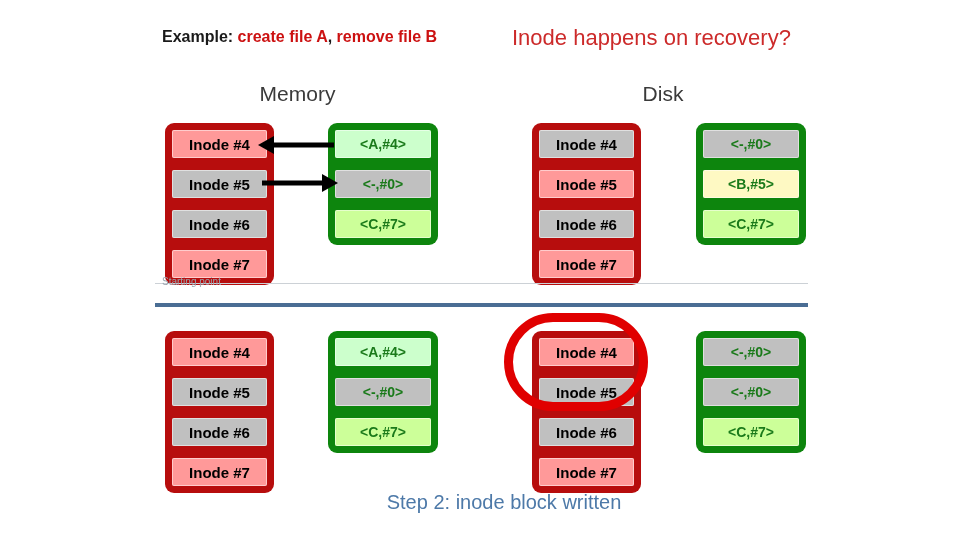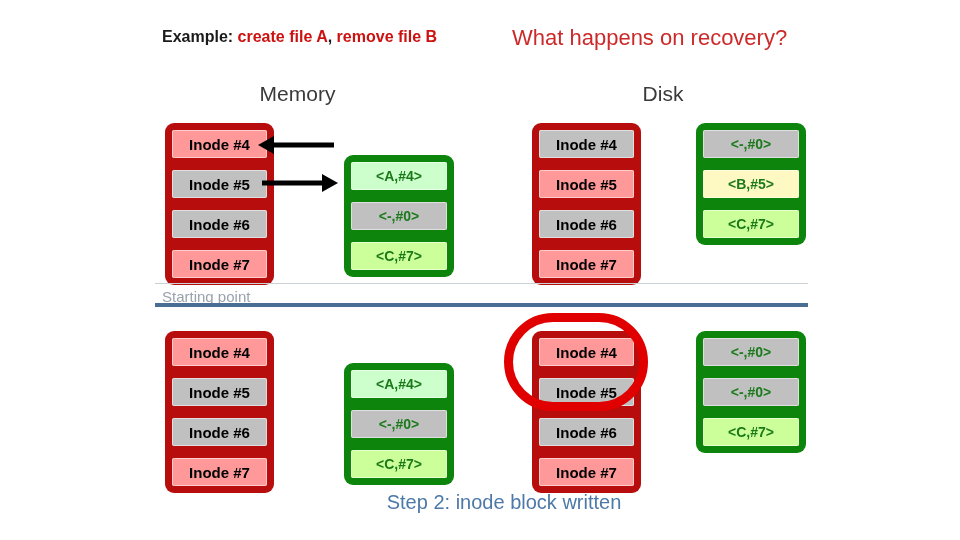--- a/index.html
+++ b/index.html
@@ -22,45 +22,45 @@
   .stack .cell{height:28px;display:flex;align-items:center;justify-content:center;
         font-weight:bold;border-radius:2px;box-shadow:inset 0 0 0 1px rgba(255,255,255,0.5);}
   .stack.red .cell{font-size:15px;color:#000;}
   .stack.green .cell{font-size:14px;color:#1a7a1a;}
   .inode-stack{width:109px;height:162px;}
   .data-stack{width:110px;height:122px;}
   
   .pos-top{top:123px;}
   .pos-bottom{top:331px;}
   .x-mem-inode{left:153px;}
-  .x-mem-data{left:344px;margin-top:32px;}
+  .x-mem-data{left:328px;}
   .x-disk-inode{left:520px;}
   .x-disk-data{left:696px;}
   
   .arrows-svg{position:absolute;left:256px;top:128px;}
   
   .thin-rule{position:absolute;left:155px;top:283px;width:653px;height:1px;background:#ccd1d6;}
-  .divider-label{position:absolute;left:162px;top:288px;font-size:15px;color:#99a3ad;text-align:center;}
+  .divider-label{position:absolute;left:162px;top:276px;font-size:10px;color:#99a3ad;text-align:center;}
   .divider-line{position:absolute;left:155px;top:303px;width:653px;height:4px;background:#4a6d94;}
   
   .highlight-oval{position:absolute;left:504px;top:313px;width:144px;height:98px;
       box-sizing:border-box;border:9px solid #e00000;border-radius:49px;z-index:5;background:transparent;}
   
   .step-caption{position:absolute;left:344px;top:491px;width:320px;text-align:center;
       font-size:20px;color:#4d79a8;white-space:nowrap;}
 </style>
 </head>
 <body>
 
 <div class="slide">
 
   <div class="example-title">
     <span>Example: </span><span class="red">create file A</span><span>, </span><span class="red">remove file B</span>
   </div>
-  <div class="question-title">What happens on recovery?</div>
+  <div class="question-title">Inode happens on recovery?</div>
 
   <div class="col-header disk">Disk</div>
   <div class="col-header memory">Memory</div>
 
   <div class="stack red inode-stack pos-top x-mem-inode">
     <div class="cell" style="background-color: rgb(255, 153, 153);">Inode #4</div>
     <div class="cell" style="background-color: rgb(192, 192, 192);">Inode #5</div>
     <div class="cell" style="background-color: rgb(192, 192, 192);">Inode #6</div>
     <div class="cell" style="background-color: rgb(255, 153, 153);">Inode #7</div>
   </div>

